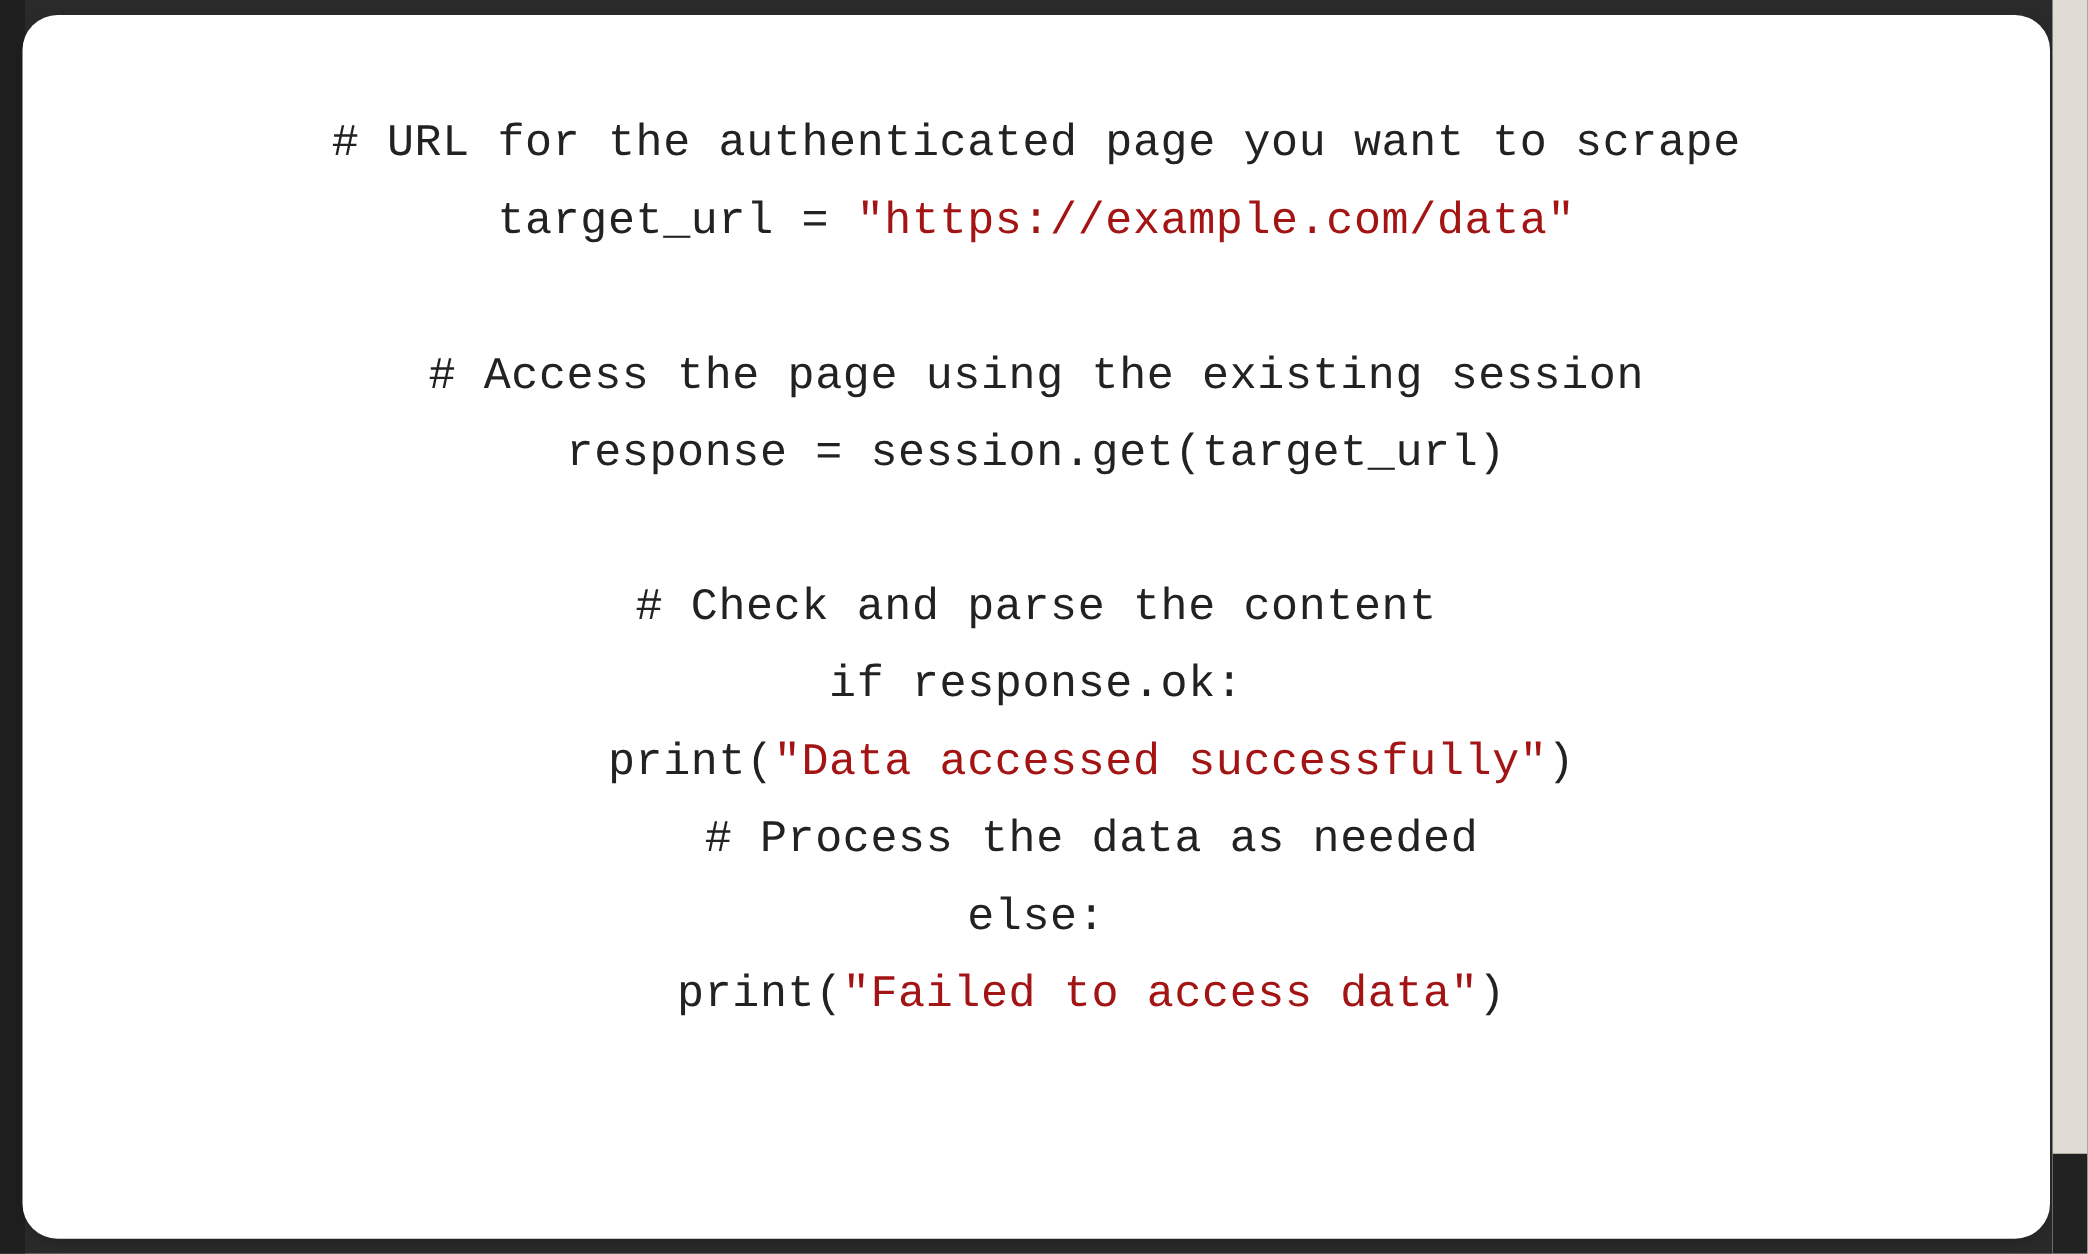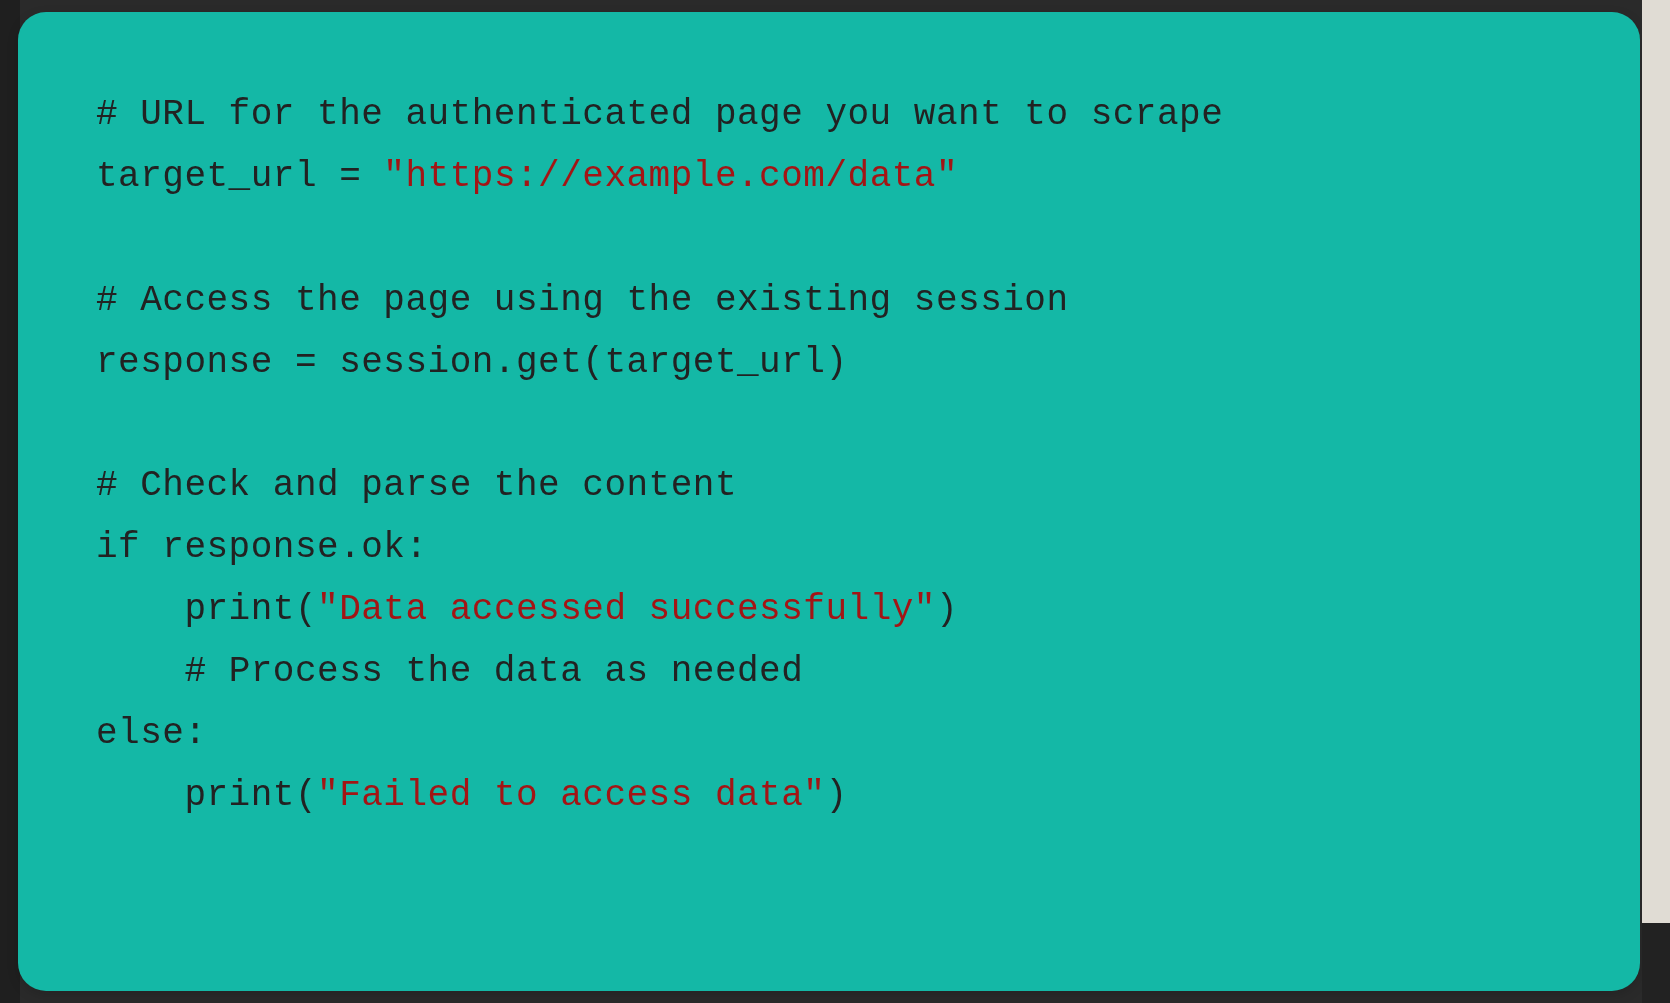--- a/index.html
+++ b/index.html
@@ -26,27 +26,28 @@
       left: 0;
       width: 20px;
       height: 100%;
       background: #1f1f1f;
       z-index: 0;
     }
 
     .code-card {
       position: relative;
       z-index: 1;
-      background: #14b8a6;
+      background: #ffffff;
       border-radius: 28px;
       box-shadow: 0 4px 12px rgba(0,0,0,0.15);
       margin: 12px 30px 12px 18px;
       padding: 72px 78px;
       width: calc(100% - 48px);
       height: calc(100% - 24px);
+      text-align: center;
     }
 
     .code-block {
       font-family: 'Menlo', 'Consolas', 'Courier New', monospace;
       font-size: 36px;
       line-height: 1.72;
       color: #222222;
       white-space: pre;
       letter-spacing: 0.5px;
     }

